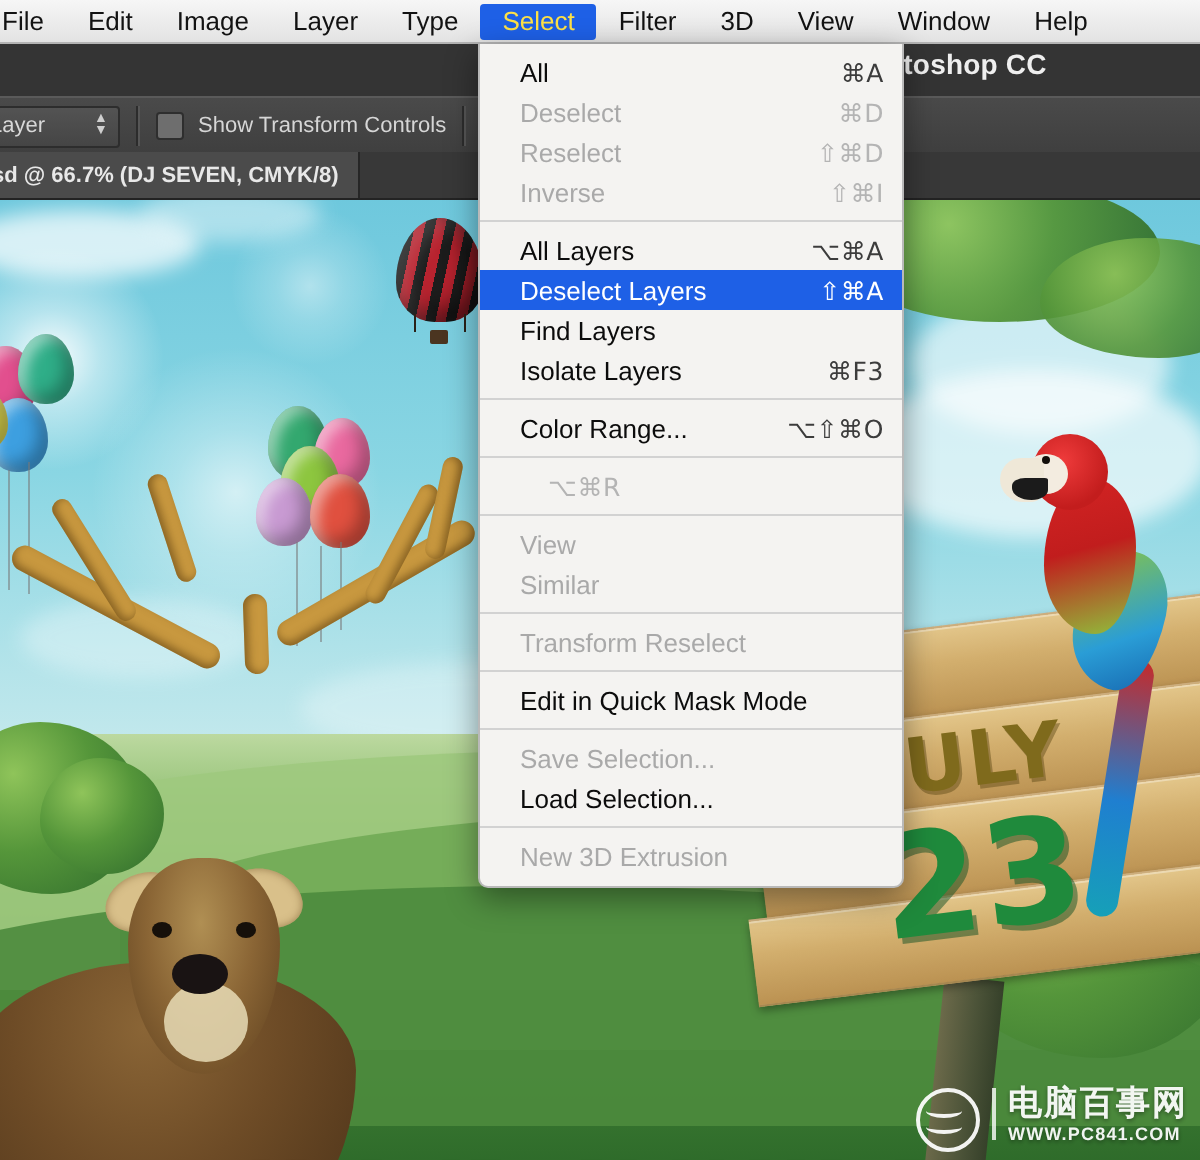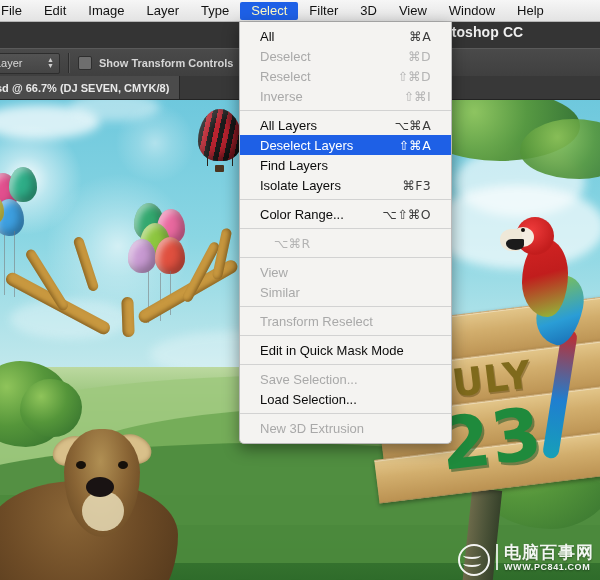--- a/index.html
+++ b/index.html
@@ -16,21 +16,21 @@
     display:flex;align-items:center;
     box-sizing:border-box;
   }
   .mb-item{
     font-size:13px;color:#121212;
     padding:0 11px;height:18px;line-height:18px;
     border-radius:2px;white-space:nowrap;
     display:flex;align-items:center;
   }
   .mb-item.first{margin-left:-10px;}
-  .mb-item.active{background:#1e60e6;color:#fef9c3;text-align:right;}
+  .mb-item.active{background:#1e60e6;color:#fde047;text-align:right;}
 
   
   #titlestrip{
     position:absolute;left:0;top:22px;width:600px;height:26px;
     background:#343434;
   }
   #apptitle{
     position:absolute;left:443px;top:24px;
     font-size:14px;font-weight:bold;color:#efefef;
     letter-spacing:.1px;white-space:nowrap;
@@ -57,21 +57,21 @@
     width:13px;height:17px;display:flex;flex-direction:column;
     align-items:center;justify-content:center;margin-left:3px;
   }
   .stepper .ar{font-size:7px;line-height:6px;color:#cfcfcf;}
   .vsep{width:1px;height:20px;background:#2c2c2c;
         border-right:1px solid #565656;margin:0 8px;}
   .chk{
     width:12px;height:12px;background:#6e6e6e;
     border:1px solid #2e2e2e;border-radius:2px;flex:none;
   }
-  .opt-label{color:#d6d6d6;font-size:11px;font-weight:bold;
+  .opt-label{color:#d6d6d6;font-size:11px;font-weight:normal;
              white-space:nowrap;margin-left:7px;}
   .align-icon{
     width:15px;height:15px;margin:0 4px;position:relative;flex:none;
   }
   .align-icon .bar{position:absolute;background:#c9c9c9;}
   .align-icon .bar.dim{background:#8d8d8d;}
   .mode-label{color:#d6d6d6;font-size:11px;font-weight:bold;
               margin-left:6px;white-space:nowrap;}
   .mode-ico{
     width:12px;height:12px;border:1.5px solid #c9c9c9;
@@ -230,21 +230,21 @@
     border:1px solid #b9b9b9;
     border-top:none;
     border-radius:0 0 5px 5px;
     box-shadow:0 5px 16px rgba(0,0,0,.42);
     padding:4px 0 5px 0;
     box-sizing:border-box;
     z-index:50;
   }
   .mi{
     height:20px;display:flex;align-items:center;
-    padding:0 20px 0 20px;font-size:13px;color:#0c0c0c;
+    padding:0 9px 0 20px;font-size:13px;color:#0c0c0c;
     white-space:nowrap;box-sizing:border-box;
   }
   .mi .mlabel{flex:1;}
   .mi .mkey{
     color:#3c3c3c;font-size:12.5px;margin-left:14px;
     font-family:"DejaVu Sans",sans-serif;letter-spacing:.3px;
   }
   .mi.disabled{color:#a9a9a9;}
   .mi.disabled .mkey{color:#b4b4b4;}
   .mi.sel{background:#1e60e6;color:#ffffff;}

